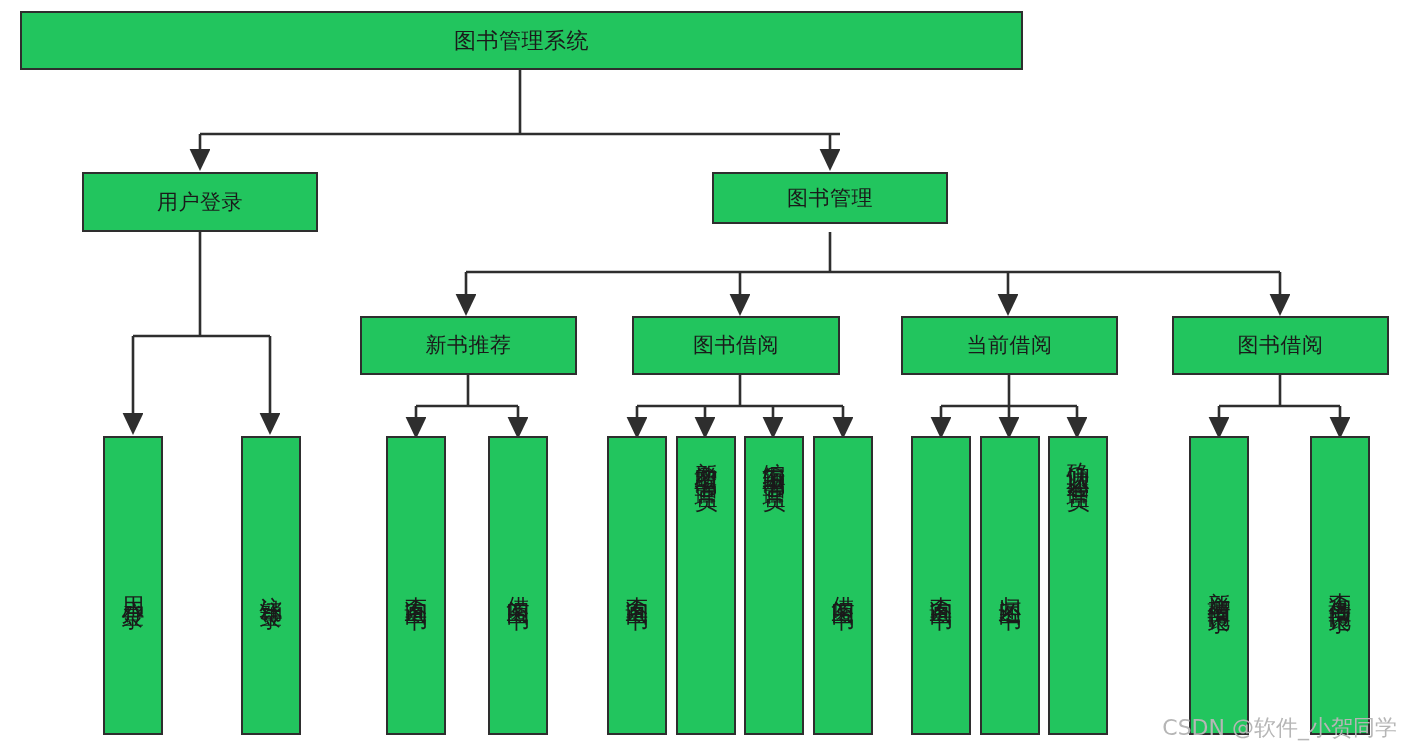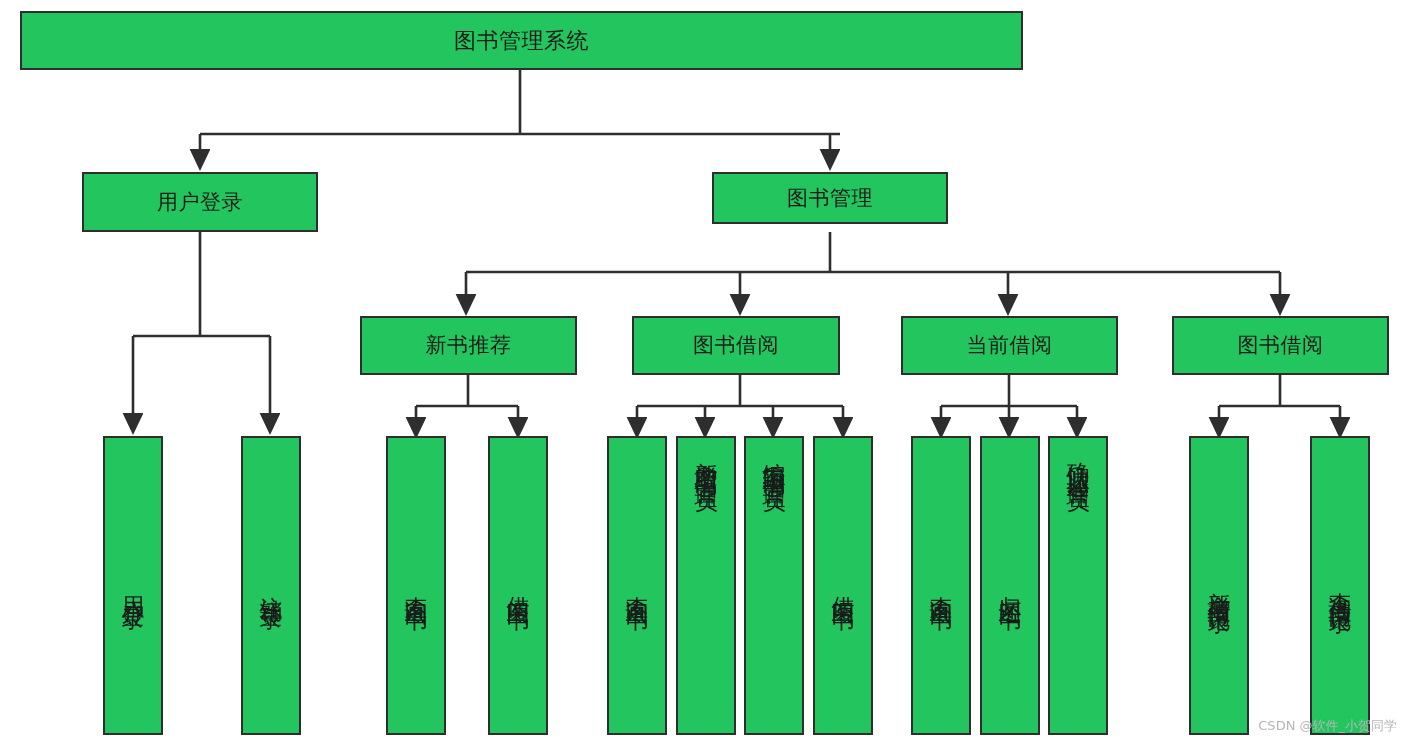--- a/index.html
+++ b/index.html
@@ -64,22 +64,22 @@
     line-height: 1;
     -webkit-writing-mode: vertical-rl;
   }
   .node.vert.centered {
     align-items: center;
     padding-top: 0;
   }
   .watermark {
     position: absolute;
     right: 8px;
-    bottom: 12px;
-    font-size: 13px;
+    bottom: 4px;
+    font-size: 22px;
     color: #b6b6b6;
     z-index: 5;
     white-space: nowrap;
     font-family: "DejaVu Sans", "Liberation Sans", sans-serif;
   }
 </style>
 </head>
 <body>
 
 <div id="canvas">

